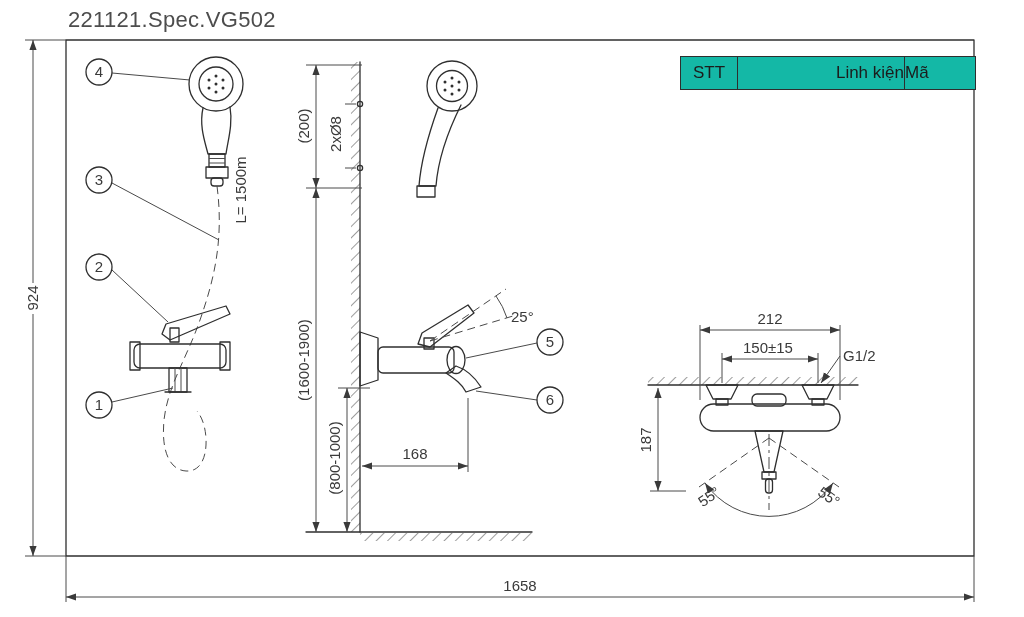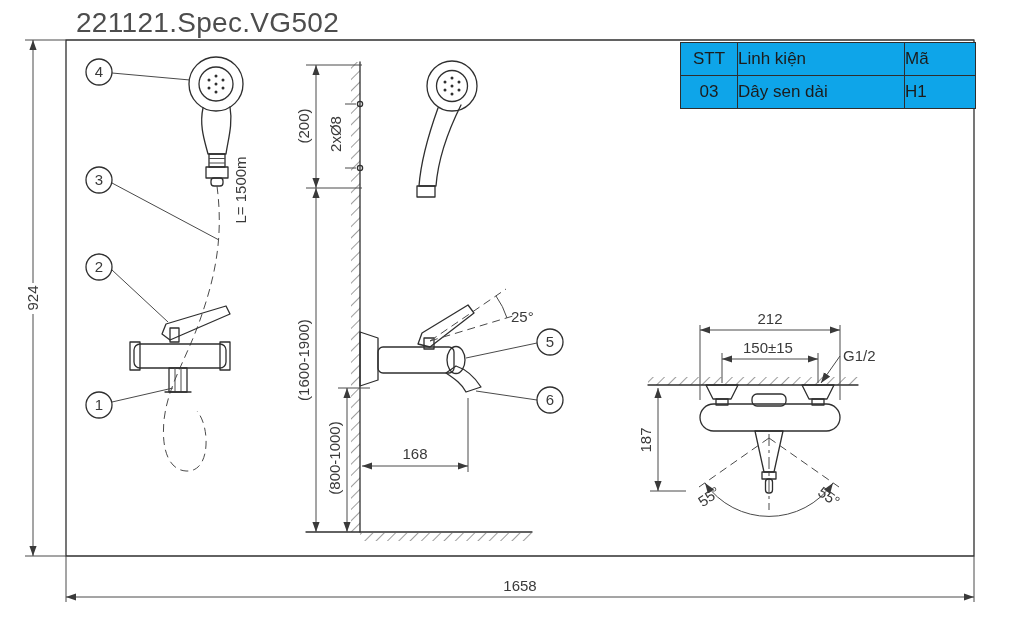--- a/index.html
+++ b/index.html
@@ -1,43 +1,43 @@
 <!DOCTYPE html>
 <html><head>
 <meta charset="utf-8">
 <style>
   html,body{margin:0;padding:0;}
   body{
     width:1024px;height:617px;background:#ffffff;position:relative;
     font-family:"Liberation Sans",sans-serif;overflow:hidden;
   }
   #sheet-title{
-    position:absolute;left:76px;top:7px;font-size:28px;color:#4d4d4d;
+    position:absolute;left:68px;top:7px;font-size:22px;color:#4d4d4d;
     letter-spacing:.3px;white-space:nowrap;
   }
   #drawing{position:absolute;left:0;top:0;}
   #drawing text{font-family:"Liberation Sans",sans-serif;font-size:15px;fill:#3a3a3a;}
   .obj{stroke:#2f2f2f;stroke-width:1.3;fill:none;stroke-linejoin:round;stroke-linecap:round;}
   .thin{stroke:#4a4a4a;stroke-width:1;fill:none;}
   .dash{stroke-dasharray:8 5;}
   .cdash{stroke-dasharray:12 4 3 4;}
   .dot{fill:#2f2f2f;stroke:none;}
   .callout-circle{fill:#ffffff;stroke:#2f2f2f;stroke-width:1.3;}
 
   .parts-table{
-    position:absolute;left:680px;top:42px;border-collapse:collapse;table-layout:fixed;
-    background:#0ea5e9;
+    position:absolute;left:680px;top:56px;border-collapse:collapse;table-layout:fixed;
+    background:#14b8a6;
   }
   .parts-table th,.parts-table td{
     border:1.2px solid #2e2e2e;height:33px;font-size:17px;color:#1c1c1c;
     font-weight:normal;padding:0;box-sizing:border-box;white-space:nowrap;overflow:hidden;
   }
   .w-stt{width:57px}.w-part{width:167px}.w-code{width:71px}
   .c-stt{text-align:center}
-  .c-part{text-align:left;padding-left:9px}
+  .c-part{text-align:right;padding-left:9px}
   .c-code{text-align:left}
   .bold{font-weight:bold}
 </style>
 </head>
 <body>
 
 <div id="sheet-title">221121.Spec.VG502</div>
 
 <svg id="drawing" width="1024" height="617" viewBox="0 0 1024 617">
   <defs>
@@ -264,19 +264,14 @@
       <col class="w-code">
     </colgroup>
   <thead>
     <tr>
       <th class="c-stt">STT</th>
       <th class="c-part">Linh kiện</th>
       <th class="c-code">Mã</th>
     </tr>
   </thead>
   <tbody>
-    <tr>
-      <td class="c-stt">03</td>
-      <td class="c-part">Dây sen dài</td>
-      <td class="c-code">H1</td>
-    </tr>
   </tbody>
 </table>
 
 </body></html>

